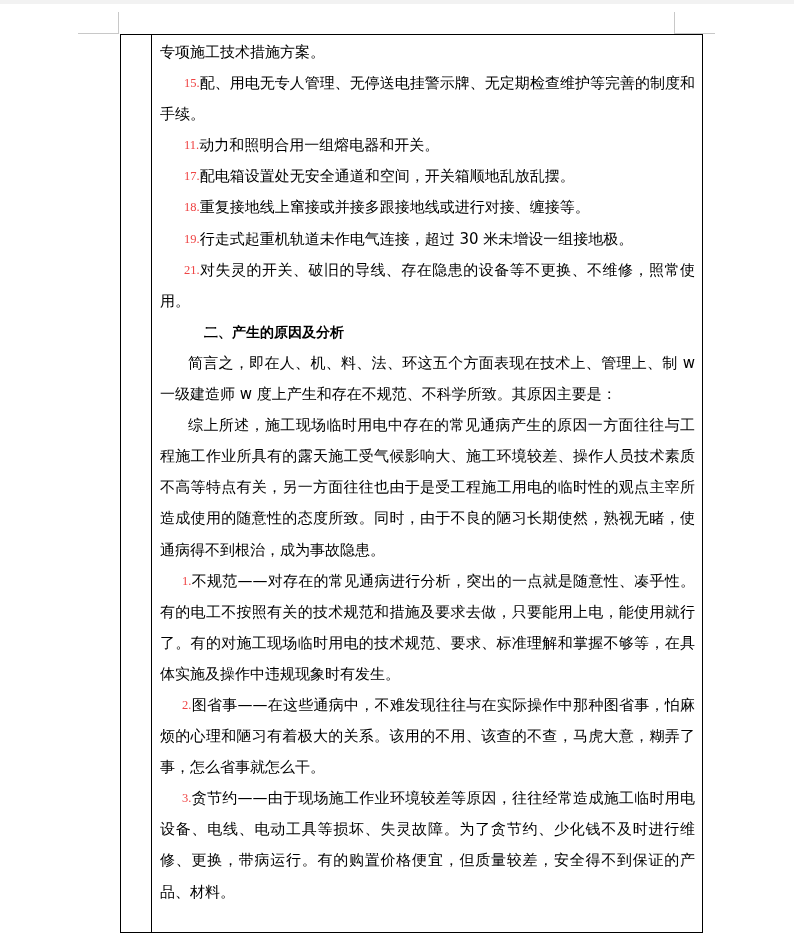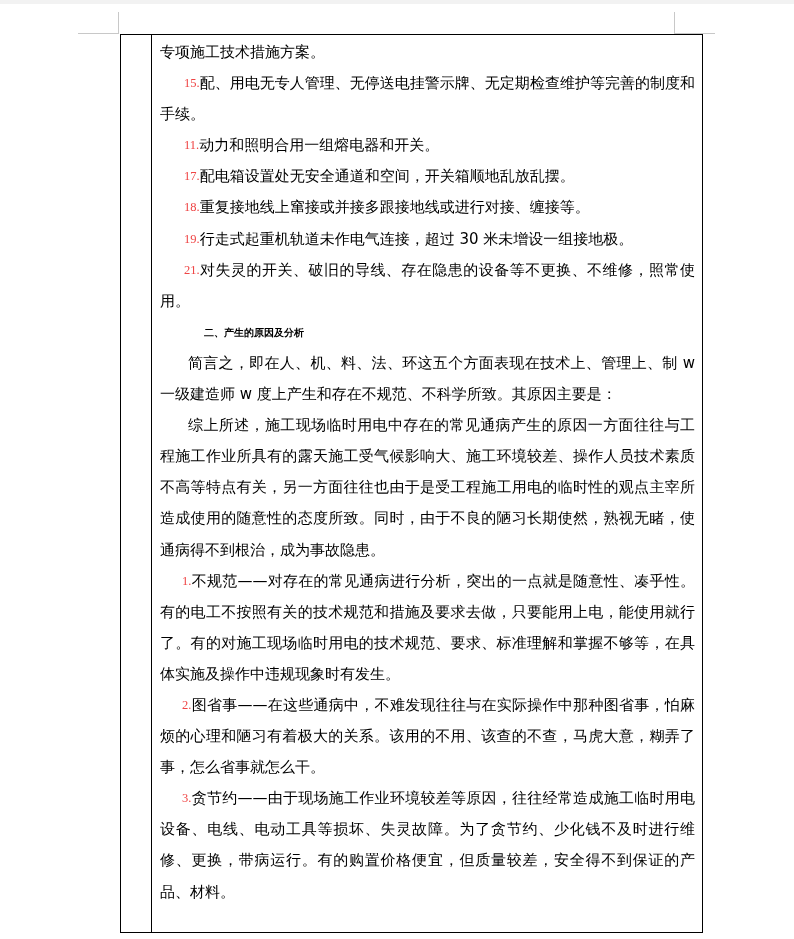--- a/index.html
+++ b/index.html
@@ -99,21 +99,21 @@
     letter-spacing: 0;
   }
   .lead-gap { display: inline-block; width: 24px; }
   .lead-gap-sm { display: inline-block; width: 22px; }
 
   
   .p-body { text-indent: 28px; }
 
   
   .p-head {
-    font-size: 10px;
+    font-size: 14px;
     line-height: 31.1px;
     color: #000000;
     margin: 0;
     font-weight: bold;
     text-indent: 44px;
     font-family: "DejaVu Sans", "Liberation Sans", sans-serif;
   }
 </style>
 </head>
 <body>

